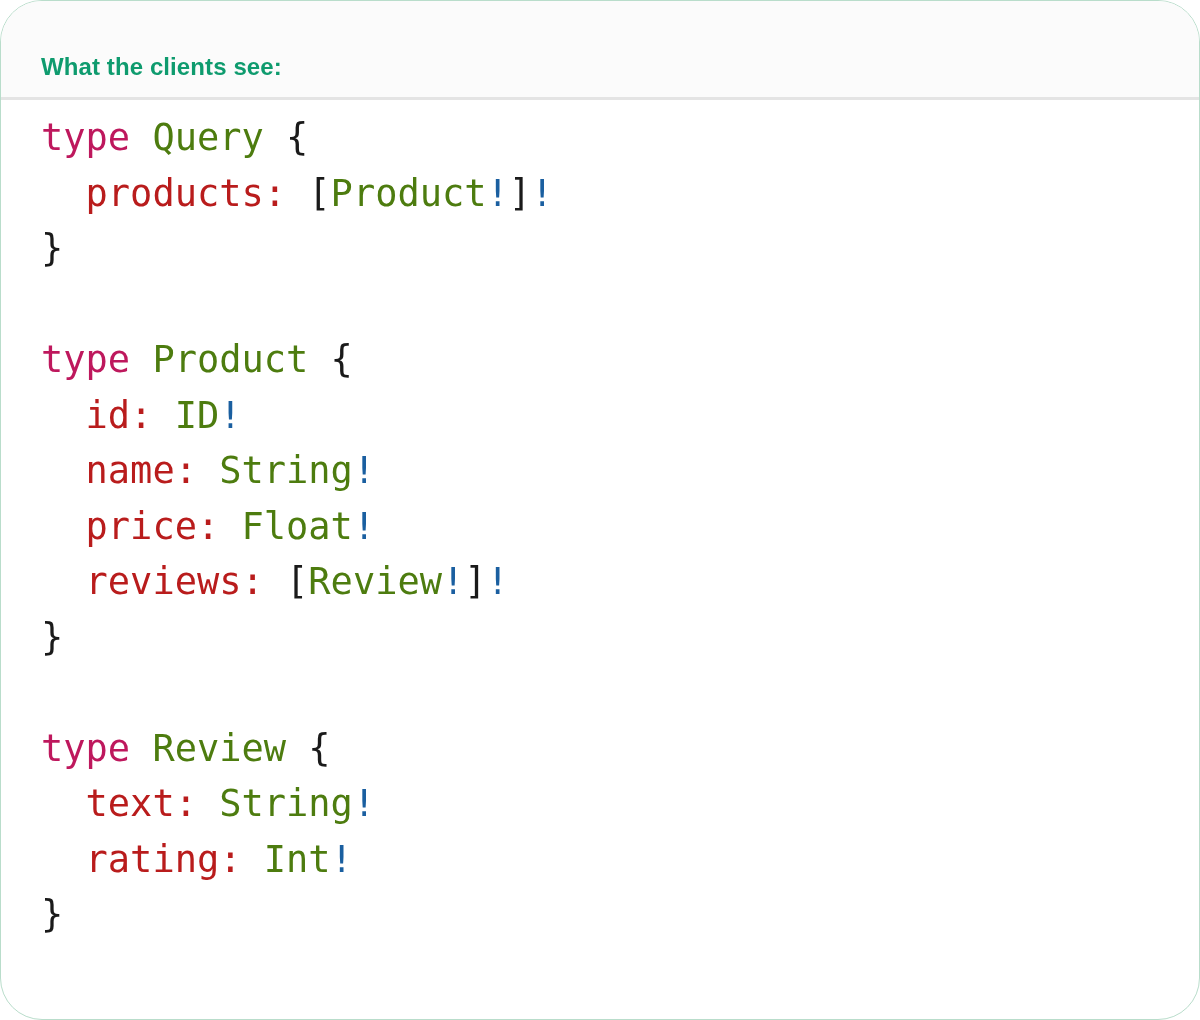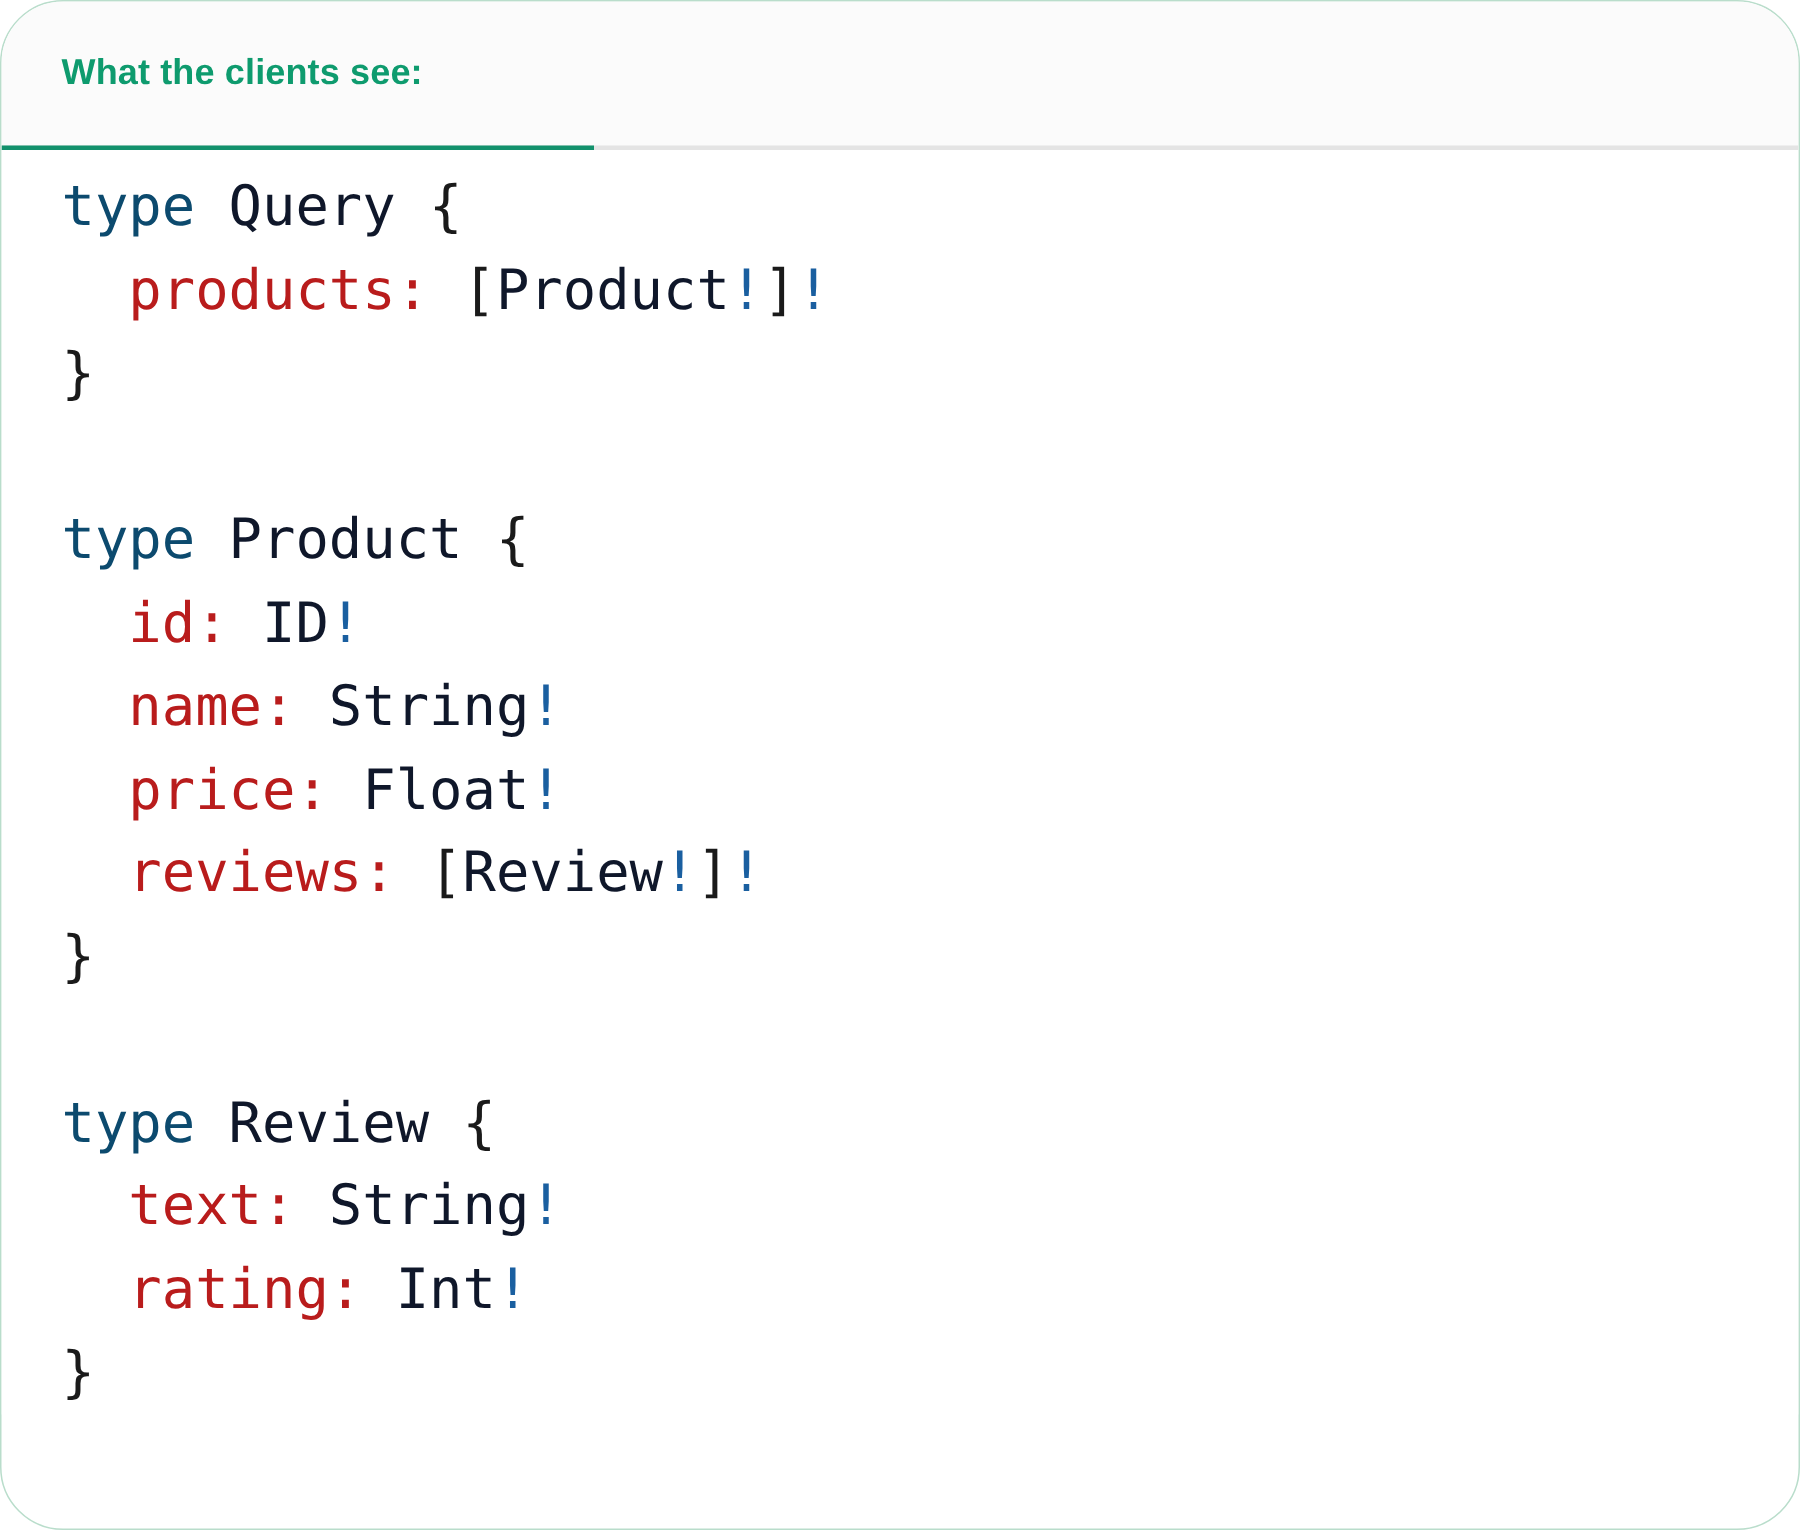--- a/index.html
+++ b/index.html
@@ -30,21 +30,21 @@
   .tabstrip {
     position: relative;
     height: 99px;
     background: #fbfbfb;
     border-bottom: 3px solid #e4e4e4;
     box-sizing: border-box;
   }
   .tab {
     position: absolute;
     left: 0;
-    top: 0;
+    top: 18px;
     width: 395px;
     height: 99px;
     box-sizing: border-box;
     display: flex;
     align-items: center;
     padding-left: 40px;
     border-bottom: 3px solid #12916c;
   }
   .tab-label {
     color: #0e9b6e;
@@ -66,22 +66,22 @@
     line-height: 55.5px;
     white-space: pre;
     color: #1a1a1a;
     padding-top: 10px;
     padding-left: 40px;
   }
   .code-line {
     height: 55.5px;
     white-space: pre;
   }
-  .tok-kw   { color: #0c4a6e; }   
-  .tok-type { color: #0f172a; }   
+  .tok-kw   { color: #be185d; }   
+  .tok-type { color: #4d7c0f; }   
   .tok-bang { color: #1a5fa0; }   
   .tok-punc { color: #1a1a1a; }   
   .tok-field{ color: #b91c1c; }   
 </style>
 </head>
 <body>
 
 <div class="card">
 
   <div class="tabstrip">

